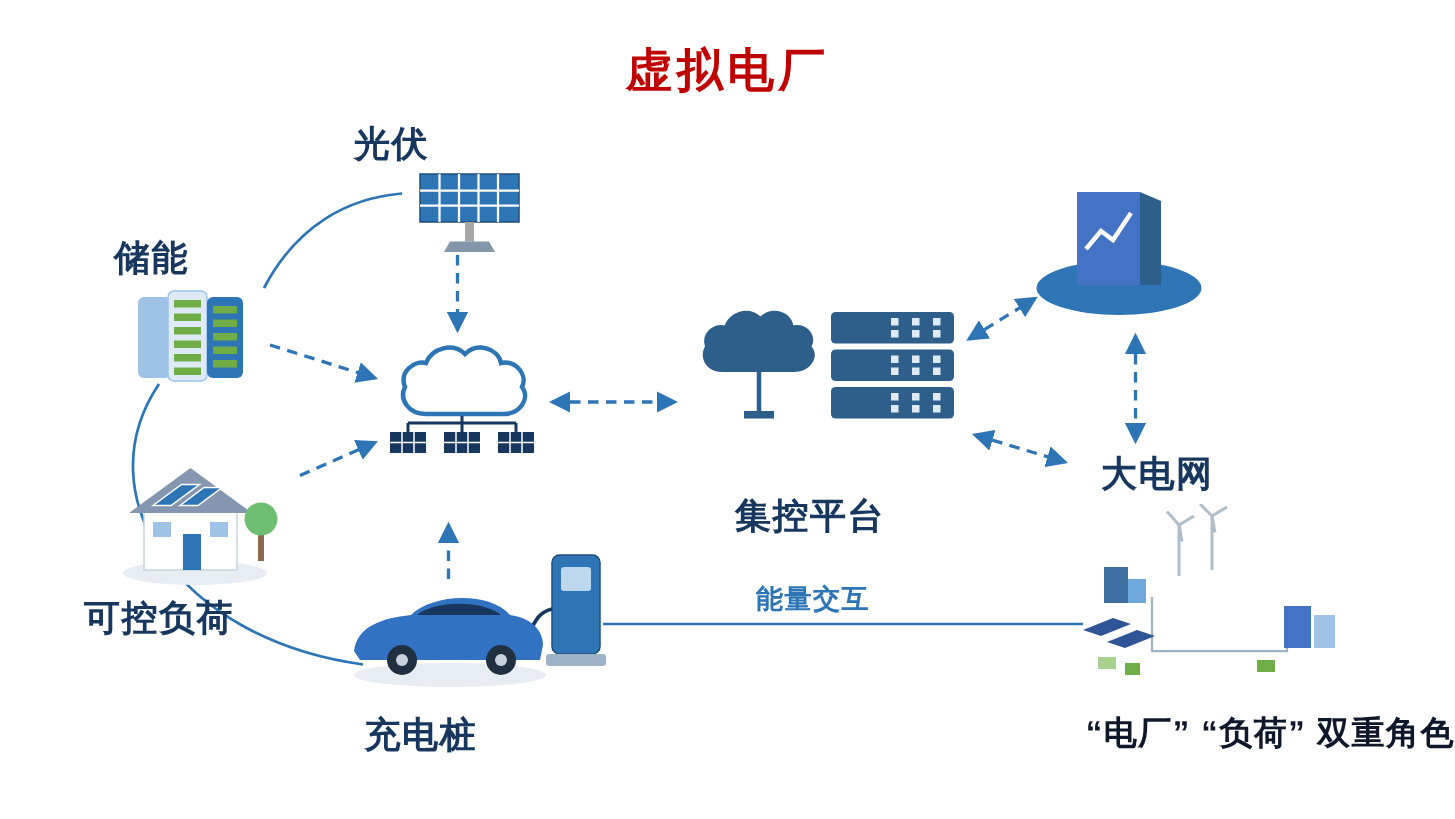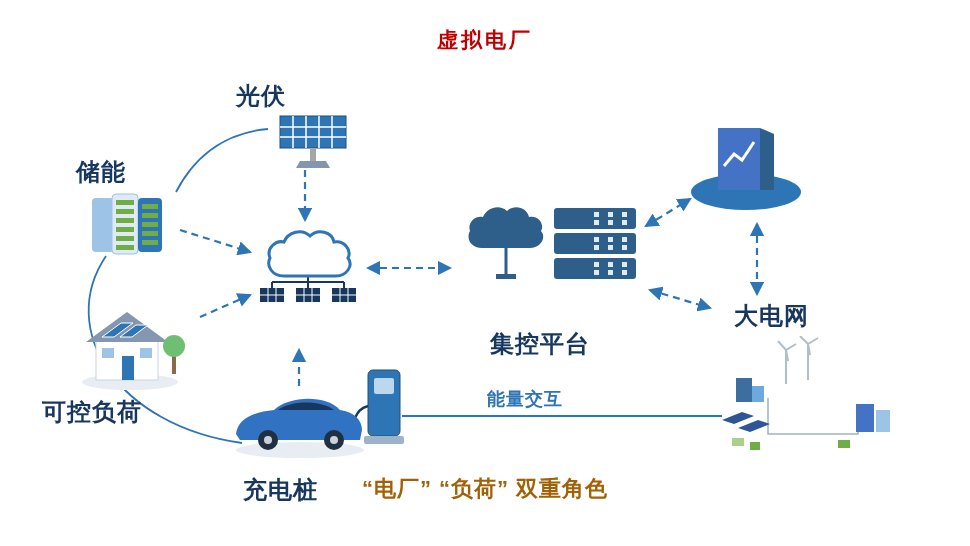--- a/index.html
+++ b/index.html
@@ -6,26 +6,26 @@
   #canvas{
     position:relative;width:970px;height:546px;background:#ffffff;
     font-family:"Liberation Sans","DejaVu Sans",sans-serif;overflow:hidden;
   }
   .abs{position:absolute;}
   .node-label{
     color:#17375E;font-weight:700;font-size:24px;letter-spacing:1px;white-space:nowrap;
   }
   #title{
     left:0;top:26px;width:970px;text-align:center;
-    color:#C00000;font-size:21px;font-weight:800;letter-spacing:3px;
+    color:#C00000;font-size:31px;font-weight:800;letter-spacing:3px;
   }
   #energy-label{color:#2E75B6;font-size:18px;font-weight:700;letter-spacing:1px;}
   #caption{
-    left:0;top:474px;width:970px;text-align:center;box-sizing:border-box;
-    color:#a16207;font-size:22px;font-weight:800;letter-spacing:1px;
+    left:0;top:474px;width:970px;text-align:right;box-sizing:border-box;
+    color:#0f172a;font-size:22px;font-weight:800;letter-spacing:1px;
   }
   svg{display:block;}
 </style>
 </head>
 <body>
 
 <div id="canvas">
 
   <svg class="abs" width="970" height="546" style="left:0;top:0">
     <defs>
@@ -92,21 +92,21 @@
       <polygon points="8,50 49,20 90,50" fill="#8496B0"></polygon>
       <polygon points="24,45 43,31 55,31 36,45" fill="#2E75B6" stroke="#ffffff" stroke-width="1"></polygon>
       <polygon points="42,45 58,33 70,33 54,45" fill="#2E75B6" stroke="#ffffff" stroke-width="1"></polygon>
       <rect x="44" y="64" width="12" height="24" fill="#2E75B6"></rect>
       <rect x="24" y="56" width="12" height="10" fill="#9DC3E6"></rect>
       <rect x="62" y="56" width="12" height="10" fill="#9DC3E6"></rect>
       <rect x="94" y="62" width="4" height="20" fill="#8A6A4B"></rect>
       <circle cx="96" cy="54" r="11" fill="#6FBF73"></circle>
     </svg>
   </div>
-  <div class="abs node-label" style="left:42px;top:396px">可控负荷</div>
+  <div class="abs node-label" style="left:56px;top:396px">可控负荷</div>
 
   <div class="abs" style="left:228px;top:360px">
     <svg width="180" height="108">
       <ellipse cx="72" cy="90" rx="64" ry="8" fill="#E7EDF3"></ellipse>
       <rect x="140" y="10" width="32" height="66" rx="5" fill="#2E75B6" stroke="#1F4E79"></rect>
       <rect x="146" y="18" width="20" height="16" rx="2" fill="#BDD7EE"></rect>
       <rect x="136" y="76" width="40" height="8" rx="2" fill="#9DB3C8"></rect>
       <path d="M 140 46 C 124 50 130 66 116 64" fill="none" stroke="#17375E" stroke-width="2.5"></path>
       <path d="M 8 74 C 10 58 26 52 46 50 C 60 36 98 34 112 50 C 126 52 134 60 134 70 L 132 80 L 12 80 Z" fill="#3272C3"></path>
       <path d="M 50 50 C 62 40 94 40 106 50 Z" fill="#17375E"></path>
@@ -215,17 +215,17 @@
 
       <polygon points="14,84 34,76 46,80 26,88" fill="#2F5597"></polygon>
       <polygon points="30,92 50,84 62,88 42,96" fill="#2F5597"></polygon>
 
       <rect x="24" y="102" width="12" height="8" fill="#A9D18E"></rect>
       <rect x="42" y="106" width="10" height="8" fill="#70AD47"></rect>
       <rect x="130" y="104" width="12" height="8" fill="#70AD47"></rect>
     </svg>
   </div>
 
-  <div id="energy-label" class="abs" style="left:487px;top:387px">能量交互</div>
+  <div id="energy-label" class="abs" style="left:504px;top:387px">能量交互</div>
 
   <div id="caption" class="abs">“电厂” “负荷” 双重角色</div>
 
 </div>
 
 </body></html>

